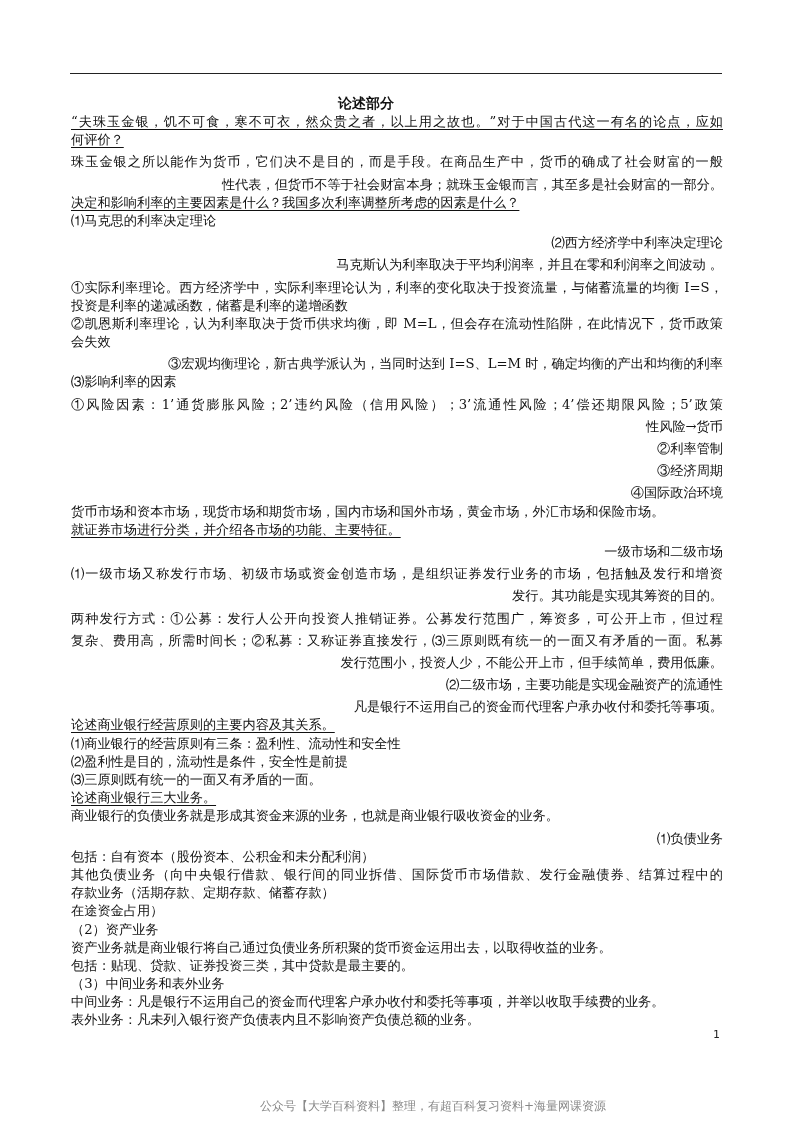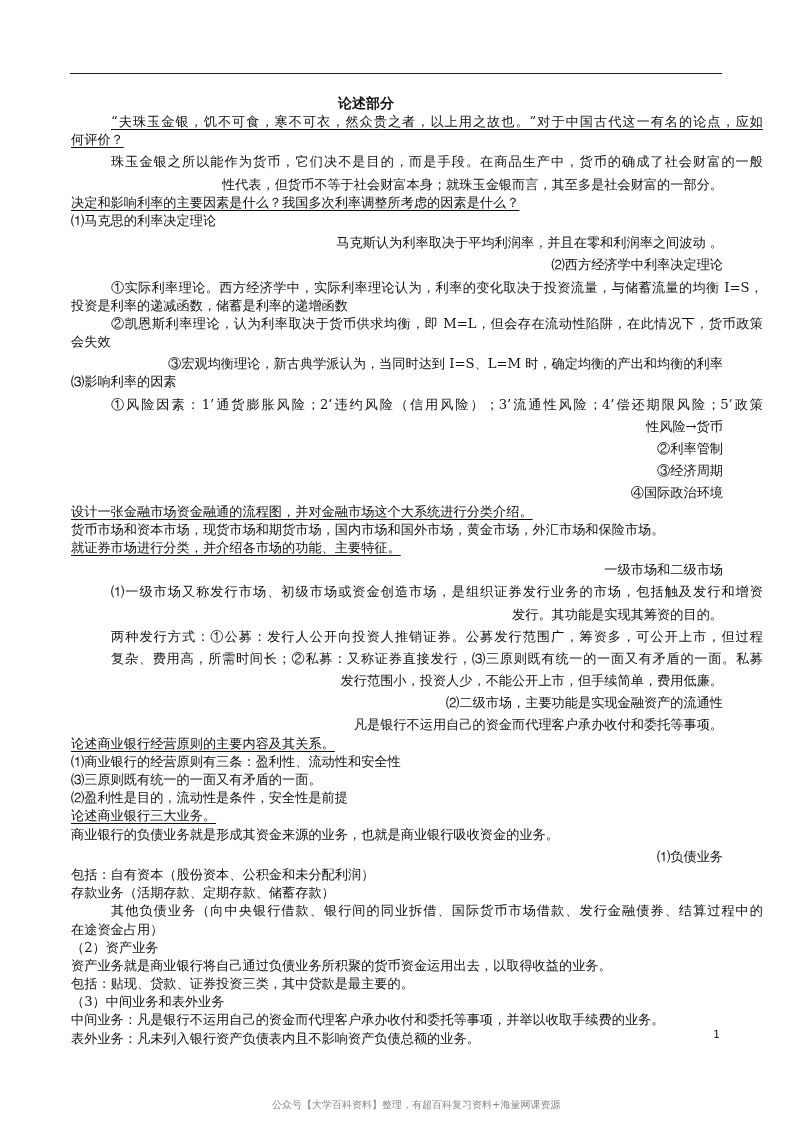--- a/index.html
+++ b/index.html
@@ -6,89 +6,88 @@
   body { width: 793px; height: 1122px; position: relative; overflow: hidden;
          font-family: "DejaVu Serif", "Liberation Serif", serif; color: #111; }
   .page { position: absolute; left: 0; top: 0; width: 793px; height: 1122px; }
   .top-rule { position: absolute; left: 70px; top: 73px; width: 652px; height: 0; border-top: 1.3px solid #222; }
   .title { position: absolute; left: 0; width: 732px; top: 94px; text-align: center;
            font-family: "DejaVu Sans", "Liberation Sans", sans-serif; font-weight: bold; font-size: 14px; line-height: 18px; }
   .content { position: absolute; left: 71px; top: 113px; width: 652px; font-size: 13.2px; }
   .ln { display: block; white-space: nowrap; line-height: 18.2px; height: 18.2px; }
   .ln.gap { margin-top: 4px; text-align: right; }
   .ul { text-decoration: underline; text-decoration-thickness: 1px; text-underline-offset: 3px; }
-  .just { text-align-last: justify; text-align: justify; white-space: normal; width: 652px; margin-left: 40px; }
+  .just { text-align-last: justify; text-align: justify; white-space: normal; width: 652px; }
   .page-num { position: absolute; left: 713px; top: 1028px; font-family: "DejaVu Sans Mono", "Liberation Mono", monospace; font-size: 11px; color: #222; }
-  .footer { position: absolute; left: 272px; top: 1098px; font-family: "DejaVu Sans", "Liberation Sans", sans-serif; font-size: 10px; color: #888; white-space: nowrap; }
+  .footer { position: absolute; left: 260px; top: 1098px; font-family: "DejaVu Sans", "Liberation Sans", sans-serif; font-size: 12px; color: #888; white-space: nowrap; }
 </style>
 </head>
 <body>
 
 <div class="page">
   <div class="top-rule"></div>
   <div class="title">论述部分</div>
   <div class="content" id="content">
       <span class="ln just">
         <span class="ul" style="display: block; text-align: justify; text-align-last: justify;">“夫珠玉金银，饥不可食，寒不可衣，然众贵之者，以上用之故也。”对于中国古代这一有名的论点，应如</span>
       </span>
       <span class="ln"><span class="ul">何评价？</span></span>
       <span class="ln gap just">
         <span class="" style="display: block; text-align: justify; text-align-last: justify;">珠玉金银之所以能作为货币，它们决不是目的，而是手段。在商品生产中，货币的确成了社会财富的一般</span>
       </span>
       <span class="ln gap"><span class="">性代表，但货币不等于社会财富本身；就珠玉金银而言，其至多是社会财富的一部分。</span></span>
       <span class="ln"><span class="ul">决定和影响利率的主要因素是什么？我国多次利率调整所考虑的因素是什么？</span></span>
       <span class="ln"><span class="">⑴马克思的利率决定理论</span></span>
+      <span class="ln gap"><span class="">⑵西方经济学中利率决定理论</span></span>
       <span class="ln gap"><span class="">马克斯认为利率取决于平均利润率，并且在零和利润率之间波动 。</span></span>
-      <span class="ln gap"><span class="">⑵西方经济学中利率决定理论</span></span>
       <span class="ln gap just">
         <span class="" style="display: block; text-align: justify; text-align-last: justify;">①实际利率理论。西方经济学中，实际利率理论认为，利率的变化取决于投资流量，与储蓄流量的均衡 I=S，</span>
       </span>
       <span class="ln"><span class="">投资是利率的递减函数，储蓄是利率的递增函数</span></span>
       <span class="ln just">
         <span class="" style="display: block; text-align: justify; text-align-last: justify;">②凯恩斯利率理论，认为利率取决于货币供求均衡，即 M=L，但会存在流动性陷阱，在此情况下，货币政策</span>
       </span>
       <span class="ln"><span class="">会失效</span></span>
       <span class="ln gap"><span class="">③宏观均衡理论，新古典学派认为，当同时达到 I=S、L=M 时，确定均衡的产出和均衡的利率</span></span>
       <span class="ln"><span class="">⑶影响利率的因素</span></span>
       <span class="ln gap just">
         <span class="" style="display: block; text-align: justify; text-align-last: justify;">①风险因素：1’通货膨胀风险；2’违约风险（信用风险）；3’流通性风险；4’偿还期限风险；5’政策</span>
       </span>
       <span class="ln gap"><span class="">性风险→货币</span></span>
       <span class="ln gap"><span class="">②利率管制</span></span>
       <span class="ln gap"><span class="">③经济周期</span></span>
       <span class="ln gap"><span class="">④国际政治环境</span></span>
-      <span class="ln"><span class="ul">设计一张金融市场资金融通的流程图，并对金融市场这个大系统进行分类介绍。</span></span>
       <span class="ln"><span class="">货币市场和资本市场，现货市场和期货市场，国内市场和国外市场，黄金市场，外汇市场和保险市场。</span></span>
       <span class="ln"><span class="ul">就证券市场进行分类，并介绍各市场的功能、主要特征。</span></span>
       <span class="ln gap"><span class="">一级市场和二级市场</span></span>
       <span class="ln gap just">
         <span class="" style="display: block; text-align: justify; text-align-last: justify;">⑴一级市场又称发行市场、初级市场或资金创造市场，是组织证券发行业务的市场，包括触及发行和增资</span>
       </span>
       <span class="ln gap"><span class="">发行。其功能是实现其筹资的目的。</span></span>
       <span class="ln gap just">
         <span class="" style="display: block; text-align: justify; text-align-last: justify;">两种发行方式：①公募：发行人公开向投资人推销证券。公募发行范围广，筹资多，可公开上市，但过程</span>
       </span>
       <span class="ln gap just">
         <span class="" style="display: block; text-align: justify; text-align-last: justify;">复杂、费用高，所需时间长；②私募：又称证券直接发行，⑶三原则既有统一的一面又有矛盾的一面。私募</span>
       </span>
       <span class="ln gap"><span class="">发行范围小，投资人少，不能公开上市，但手续简单，费用低廉。</span></span>
       <span class="ln gap"><span class="">⑵二级市场，主要功能是实现金融资产的流通性</span></span>
       <span class="ln gap"><span class="">凡是银行不运用自己的资金而代理客户承办收付和委托等事项。</span></span>
       <span class="ln"><span class="ul">论述商业银行经营原则的主要内容及其关系。</span></span>
       <span class="ln"><span class="">⑴商业银行的经营原则有三条：盈利性、流动性和安全性</span></span>
+      <span class="ln"><span class="">⑵盈利性是目的，流动性是条件，安全性是前提</span></span>
       <span class="ln"><span class="">⑶三原则既有统一的一面又有矛盾的一面。</span></span>
-      <span class="ln"><span class="">⑵盈利性是目的，流动性是条件，安全性是前提</span></span>
       <span class="ln"><span class="ul">论述商业银行三大业务。</span></span>
       <span class="ln"><span class="">商业银行的负债业务就是形成其资金来源的业务，也就是商业银行吸收资金的业务。</span></span>
       <span class="ln gap"><span class="">⑴负债业务</span></span>
       <span class="ln"><span class="">包括：自有资本（股份资本、公积金和未分配利润）</span></span>
-      <span class="ln"><span class="">存款业务（活期存款、定期存款、储蓄存款）</span></span>
       <span class="ln just">
         <span class="" style="display: block; text-align: justify; text-align-last: justify;">其他负债业务（向中央银行借款、银行间的同业拆借、国际货币市场借款、发行金融债券、结算过程中的</span>
       </span>
+      <span class="ln"><span class="">存款业务（活期存款、定期存款、储蓄存款）</span></span>
       <span class="ln"><span class="">在途资金占用）</span></span>
       <span class="ln"><span class="">（2）资产业务</span></span>
       <span class="ln"><span class="">资产业务就是商业银行将自己通过负债业务所积聚的货币资金运用出去，以取得收益的业务。</span></span>
       <span class="ln"><span class="">包括：贴现、贷款、证券投资三类，其中贷款是最主要的。</span></span>
       <span class="ln"><span class="">（3）中间业务和表外业务</span></span>
       <span class="ln"><span class="">中间业务：凡是银行不运用自己的资金而代理客户承办收付和委托等事项，并举以收取手续费的业务。</span></span>
       <span class="ln"><span class="">表外业务：凡未列入银行资产负债表内且不影响资产负债总额的业务。</span></span>
     </div>
   <div class="page-num">1</div>
   <div class="footer">公众号【大学百科资料】整理，有超百科复习资料+海量网课资源</div>

